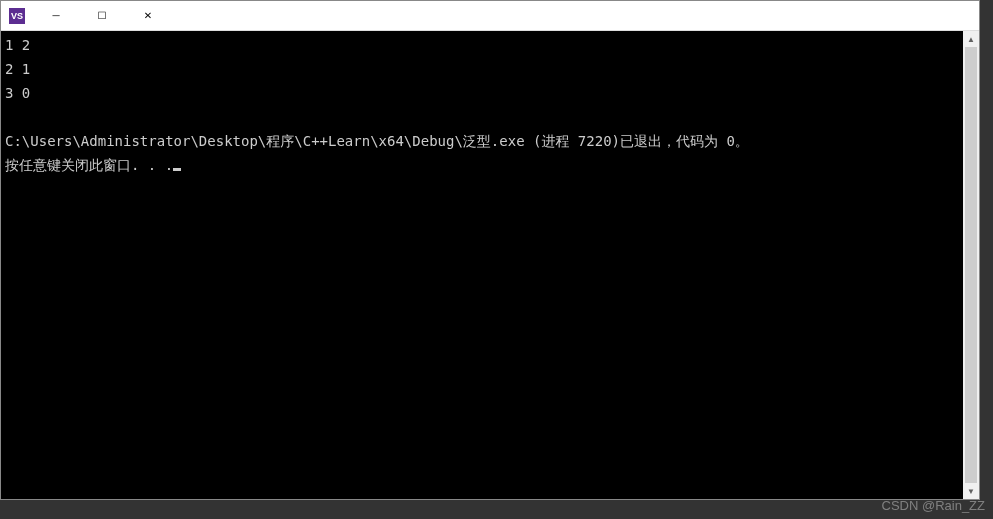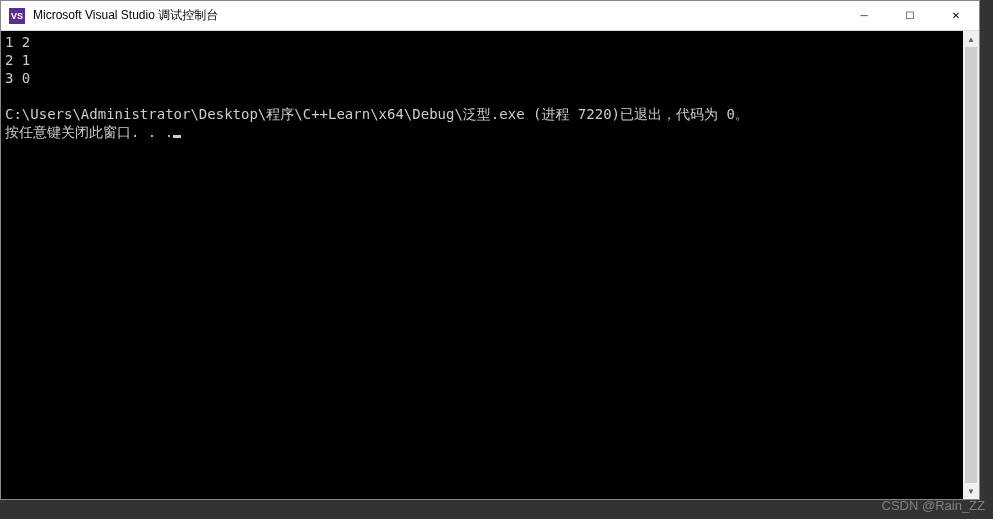--- a/index.html
+++ b/index.html
@@ -73,21 +73,21 @@
     }
     .console-content {
       position: absolute;
       top: 0;
       left: 0;
       right: 16px;
       bottom: 0;
       padding: 2px 4px;
       font-family: "NSimSun", "SimSun", "Consolas", monospace;
       font-size: 14px;
-      line-height: 18px;
+      line-height: 24px;
       color: #ccc;
       white-space: pre;
       overflow: hidden;
     }
     .scrollbar {
       position: absolute;
       right: 0;
       top: 0;
       bottom: 0;
       width: 16px;
@@ -138,21 +138,20 @@
     }
   </style>
 </head>
 <body>
 
 <div class="window">
   <div class="titlebar">
     <div class="app-icon">
       <span>VS</span>
     </div>
-    <div class="title-text">Microsoft Visual Studio 调试控制台</div>
     <div class="window-controls">
       <div class="win-btn">
         <span>─</span>
       </div>
       <div class="win-btn">
         <span>☐</span>
       </div>
       <div class="win-btn close">
         <span>✕</span>
       </div>

